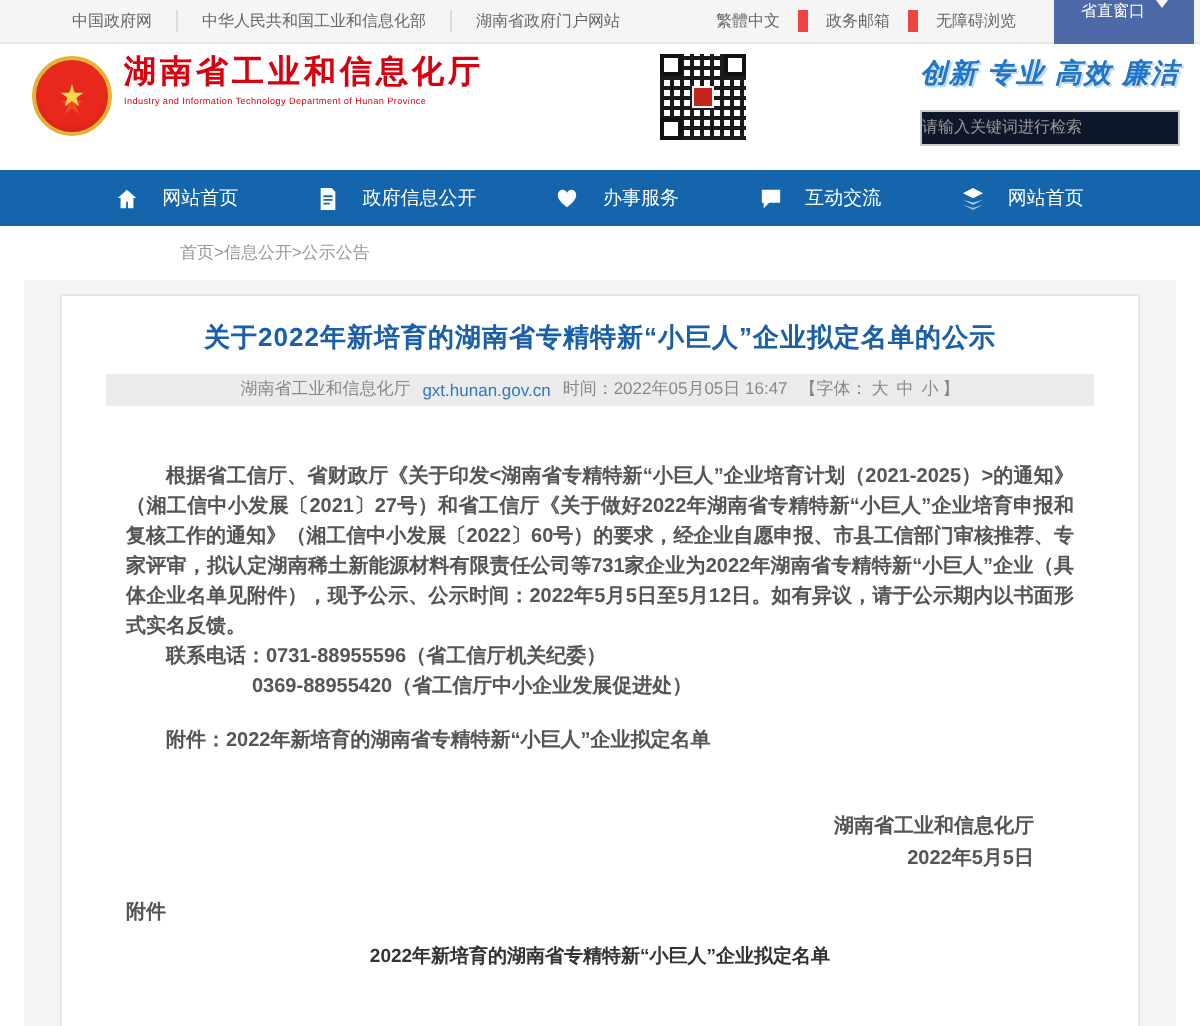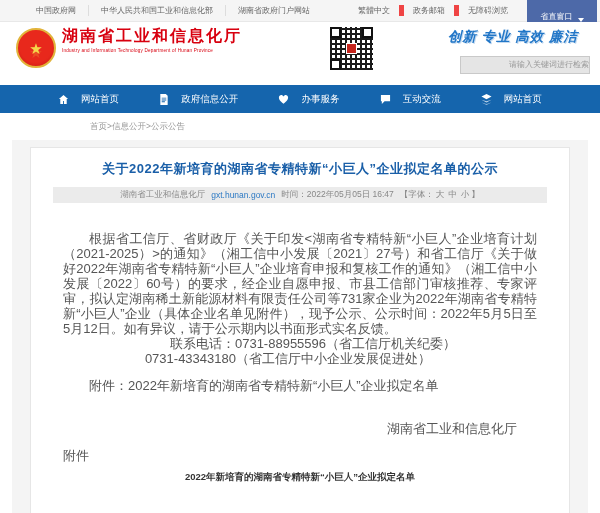--- a/index.html
+++ b/index.html
@@ -11,21 +11,21 @@
   .topbar { height:22px; background:#f5f5f5; border-bottom:1px solid #e8e8e8;
     display:flex; align-items:center; font-size:8px; color:#666; }
   .topbar-left { display:flex; align-items:flex-start; padding-left:24px; }
   .topbar-left .tlink { padding:0 12px; cursor:pointer; border-right:1px solid #ddd; }
   .topbar-left .tlink:last-child { border-right:none; }
   .topbar-right { margin-left:auto; display:flex; align-items:center; height:37px; }
   .topbar-right .tlink { padding:0 9px; cursor:pointer; border-left:5px solid #ef4444; }
   .topbar-right .tlink:first-child { border-left:none; }
   .portal-btn { height:22px; width:70px; margin-left:10px; margin-right:3px;
     background:#4d69a8; color:#fff; border:none; font-size:8px; display:flex;
-    align-items:flex-end; justify-content:center; gap:5px; cursor:pointer; }
+    align-items:flex-start; justify-content:center; gap:5px; cursor:pointer; }
   .caret-down { width:0; height:0; border-left:3.5px solid transparent;
     border-right:3.5px solid transparent; border-top:4px solid #fff; display:inline-block; }
 
   
   .header { position:relative; height:63px; background:#fff; }
   .emblem { position:absolute; left:16px; top:6px; width:40px; height:40px;
     border-radius:50%; background:radial-gradient(circle at 50% 45%, #e8281c 60%, #c21511 100%);
     border:2px solid #e2b33a; display:flex; align-items:center; justify-content:center; }
   .emblem .star { color:#f6d64a; font-size:15px; line-height:1; text-shadow:0 4px 0 #f6d64a33; }
   .org-block { position:absolute; left:62px; top:4px; }
@@ -35,27 +35,27 @@
   .qr { position:absolute; left:330px; top:5px; width:43px; height:43px; background:#fff;
     background-image:
       repeating-linear-gradient(0deg, #1a1a1a 0 2px, transparent 2px 5px),
       repeating-linear-gradient(90deg, #1a1a1a 0 2px, #fff 2px 5px);
     outline:2px solid #fff; }
   .qr .finder { position:absolute; width:11px; height:11px; background:#fff;
     border:2.5px solid #111; }
   .qr .f1 { left:0; top:0; } .qr .f2 { right:0; top:0; } .qr .f3 { left:0; bottom:0; }
   .qr .qr-logo { position:absolute; left:16px; top:16px; width:11px; height:11px;
     background:#c5251d; border:1px solid #fff; }
-  .slogans { position:absolute; left:448px; top:6px; width:130px; display:flex;
+  .slogans { position:absolute; left:460px; top:6px; width:130px; display:flex;
     justify-content:space-between; }
   .slogan { color:#2176c7; font-size:13.5px; font-weight:bold; font-style:italic;
     text-shadow:1px 1px 0 #c4daf0; letter-spacing:1px; }
   .search-box { position:absolute; left:460px; top:31px; width:130px; height:18px; }
-  .search-box input { width:100%; height:100%; border:1px solid #c9c9c9; background:#e5e5e5;
-    font-size:8px; color:#777; text-align:right; outline:none;
+  .search-box input { width:100%; height:100%; border:1px solid #c9c9c9; background:#0f172a;
+    font-size:8px; color:#777; text-align:left; outline:none;
     font-family:"Liberation Sans","DejaVu Sans",sans-serif; }
   .search-box input::placeholder { color:#999; }
 
   
   .nav { height:28px; background:#1565ad; display:flex; align-items:center;
     justify-content:space-around; padding:0 38px; }
   .nav-item { display:flex; align-items:center; gap:12px; color:#fff; font-size:9.5px;
     cursor:pointer; }
   .nav-item svg { display:block; }
 
@@ -68,23 +68,23 @@
     background:#f4f4f4; padding:7px 18px 16px 18px; }
   .card { background:#fff; border:1px solid #e6e6e6; min-height:380px; padding:12px 14px 0 14px; }
   .art-title { text-align:center; color:#1a5fa8; font-size:13px; font-weight:bold;
     letter-spacing:.5px; margin-bottom:9px; }
   .meta-bar { background:#ebebeb; height:16px; margin:0 8px 28px 8px; display:flex;
     align-items:center; justify-content:center; gap:6px; font-size:8.5px; color:#888; }
   .meta-site { color:#2e7ac4; }
   .meta-font-group { display:flex; gap:0; }
   .font-size-ctl { cursor:pointer; color:#888; padding:0 2px; }
 
-  .art-body { padding:0 18px; font-size:13px; color:#555; line-height:15px; }
+  .art-body { padding:0 18px; font-size:10px; color:#555; line-height:15px;font-weight:bold; }
   .para { text-indent:2em; text-align:justify; }
-  .contact-line1 { padding-left:2em;text-align:center; }
+  .contact-line1 { padding-left:2em; }
   .contact-line2 { padding-left:6.3em; }
   .attach-line { padding-left:2em; margin-top:12px; }
   .signature { text-align:right; margin-top:28px; line-height:16px; padding-right:20px; }
   .attach-label { margin-top:11px; }
 
   
   .tbl-title { text-align:center; font-size:9.5px; font-weight:bold; color:#333;
     margin-top:8px; margin-bottom:4px; }
 </style>
 </head>
@@ -186,24 +186,25 @@
         <span class="font-size-ctl">大</span>
         <span class="font-size-ctl">中</span>
         <span class="font-size-ctl">小</span>
         <span>】</span>
       </span>
     </div>
 
     <div class="art-body">
       <p class="para">根据省工信厅、省财政厅《关于印发&lt;湖南省专精特新“小巨人”企业培育计划（2021-2025）&gt;的通知》（湘工信中小发展〔2021〕27号）和省工信厅《关于做好2022年湖南省专精特新“小巨人”企业培育申报和复核工作的通知》（湘工信中小发展〔2022〕60号）的要求，经企业自愿申报、市县工信部门审核推荐、专家评审，拟认定湖南稀土新能源材料有限责任公司等731家企业为2022年湖南省专精特新“小巨人”企业（具体企业名单见附件），现予公示、公示时间：2022年5月5日至5月12日。如有异议，请于公示期内以书面形式实名反馈。</p>
       <div class="contact-line1">联系电话：0731-88955596（省工信厅机关纪委）</div>
-      <div class="contact-line2">0731-43343180（省工信厅中小企业发展促进处）</div>
+      <div class="contact-line2">0369-88955420（省工信厅中小企业发展促进处）</div>
       <div class="attach-line">附件：2022年新培育的湖南省专精特新“小巨人”企业拟定名单</div>
       <div class="signature">
         <div>湖南省工业和信息化厅</div>
+        <div>2022年5月5日</div>
       </div>
       <div class="attach-label">附件</div>
     </div>
 
     <div class="tbl-title">2022年新培育的湖南省专精特新“小巨人”企业拟定名单</div>
 
   </div>
 </div>
 
 </body></html>

